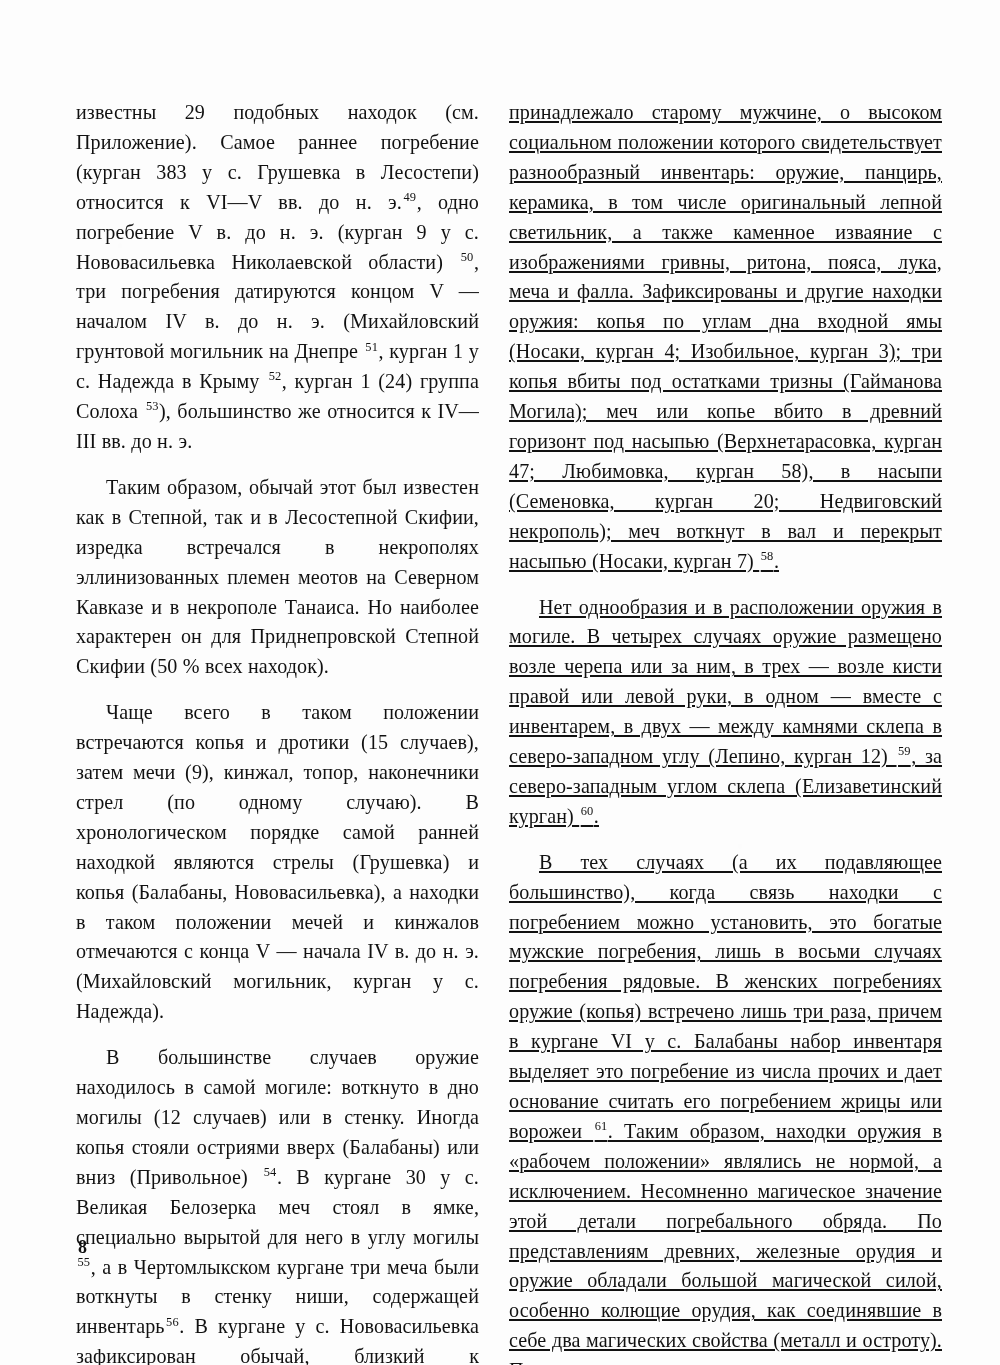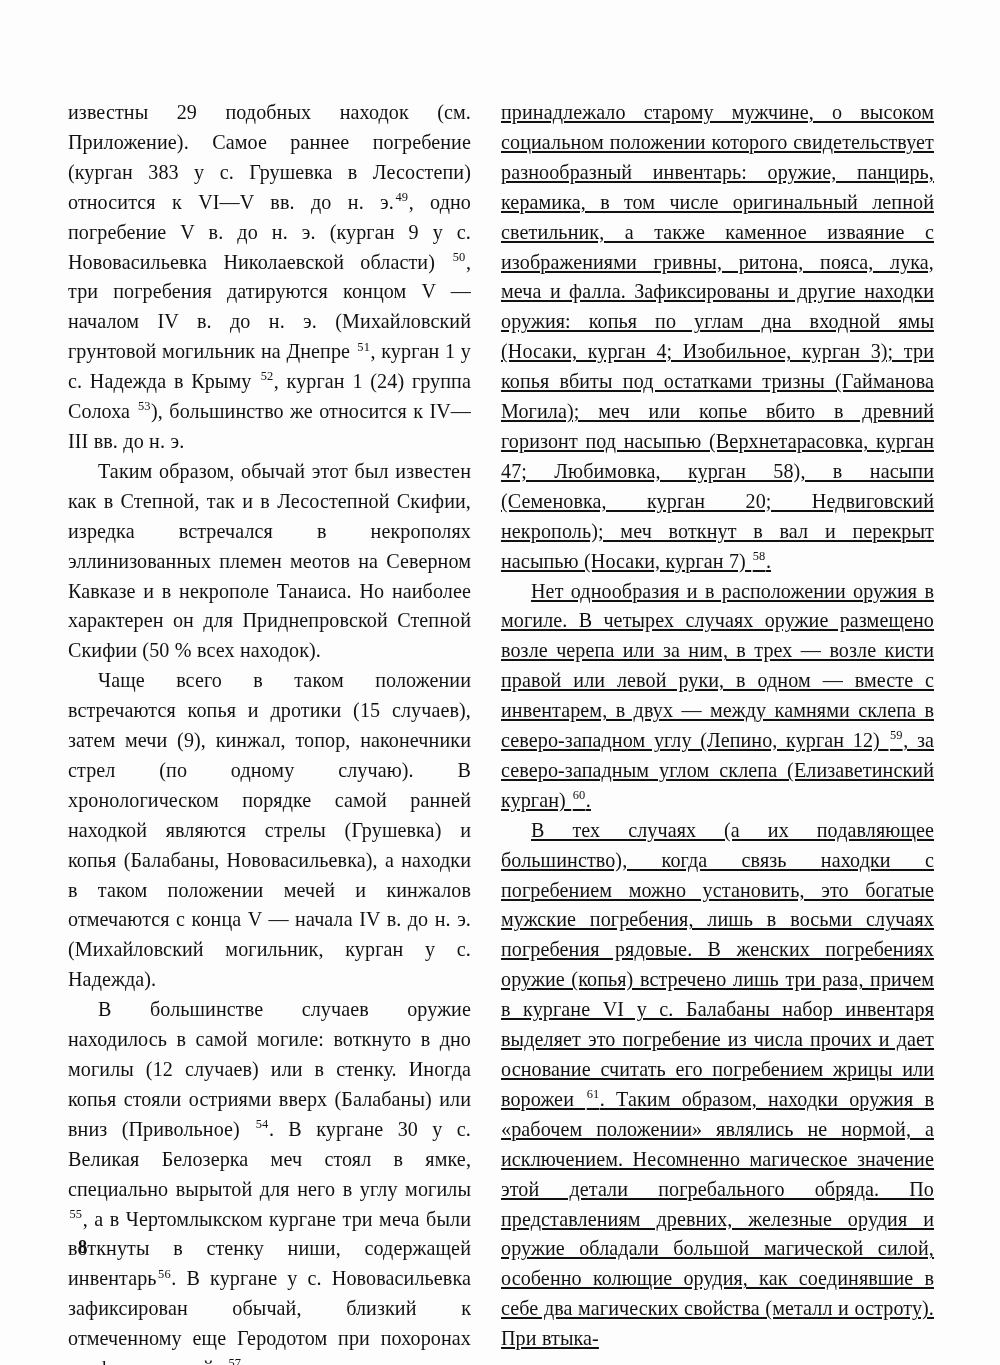--- a/index.html
+++ b/index.html
@@ -20,21 +20,21 @@
   
   #page-sheet {
     position: absolute;
     inset: 0;
     background: #fdfdfd;
   }
 
   
   #text-body {
     position: absolute;
-    left: 68px;
+    left: 76px;
     top: 98px;
     width: 868px;
     height: 1130px;
     display: flex;
     flex-direction: row;
     align-items: flex-start;
     justify-content: space-between;
   }
 
   .column {
@@ -61,21 +61,21 @@
     -webkit-font-smoothing: none;
   }
 
   #column-right .para {
     font-size: 20.1px;
     line-height: 29.9px;
     text-decoration: underline;
   }
 
   .para + .para {
-    margin-top: 0;
+    margin-top: 16px;
   }
 
   .indent {
     text-indent: 30px;
   }
 
   sup {
     font-size: 0.62em;
     line-height: 0;
     vertical-align: 0.62em;

